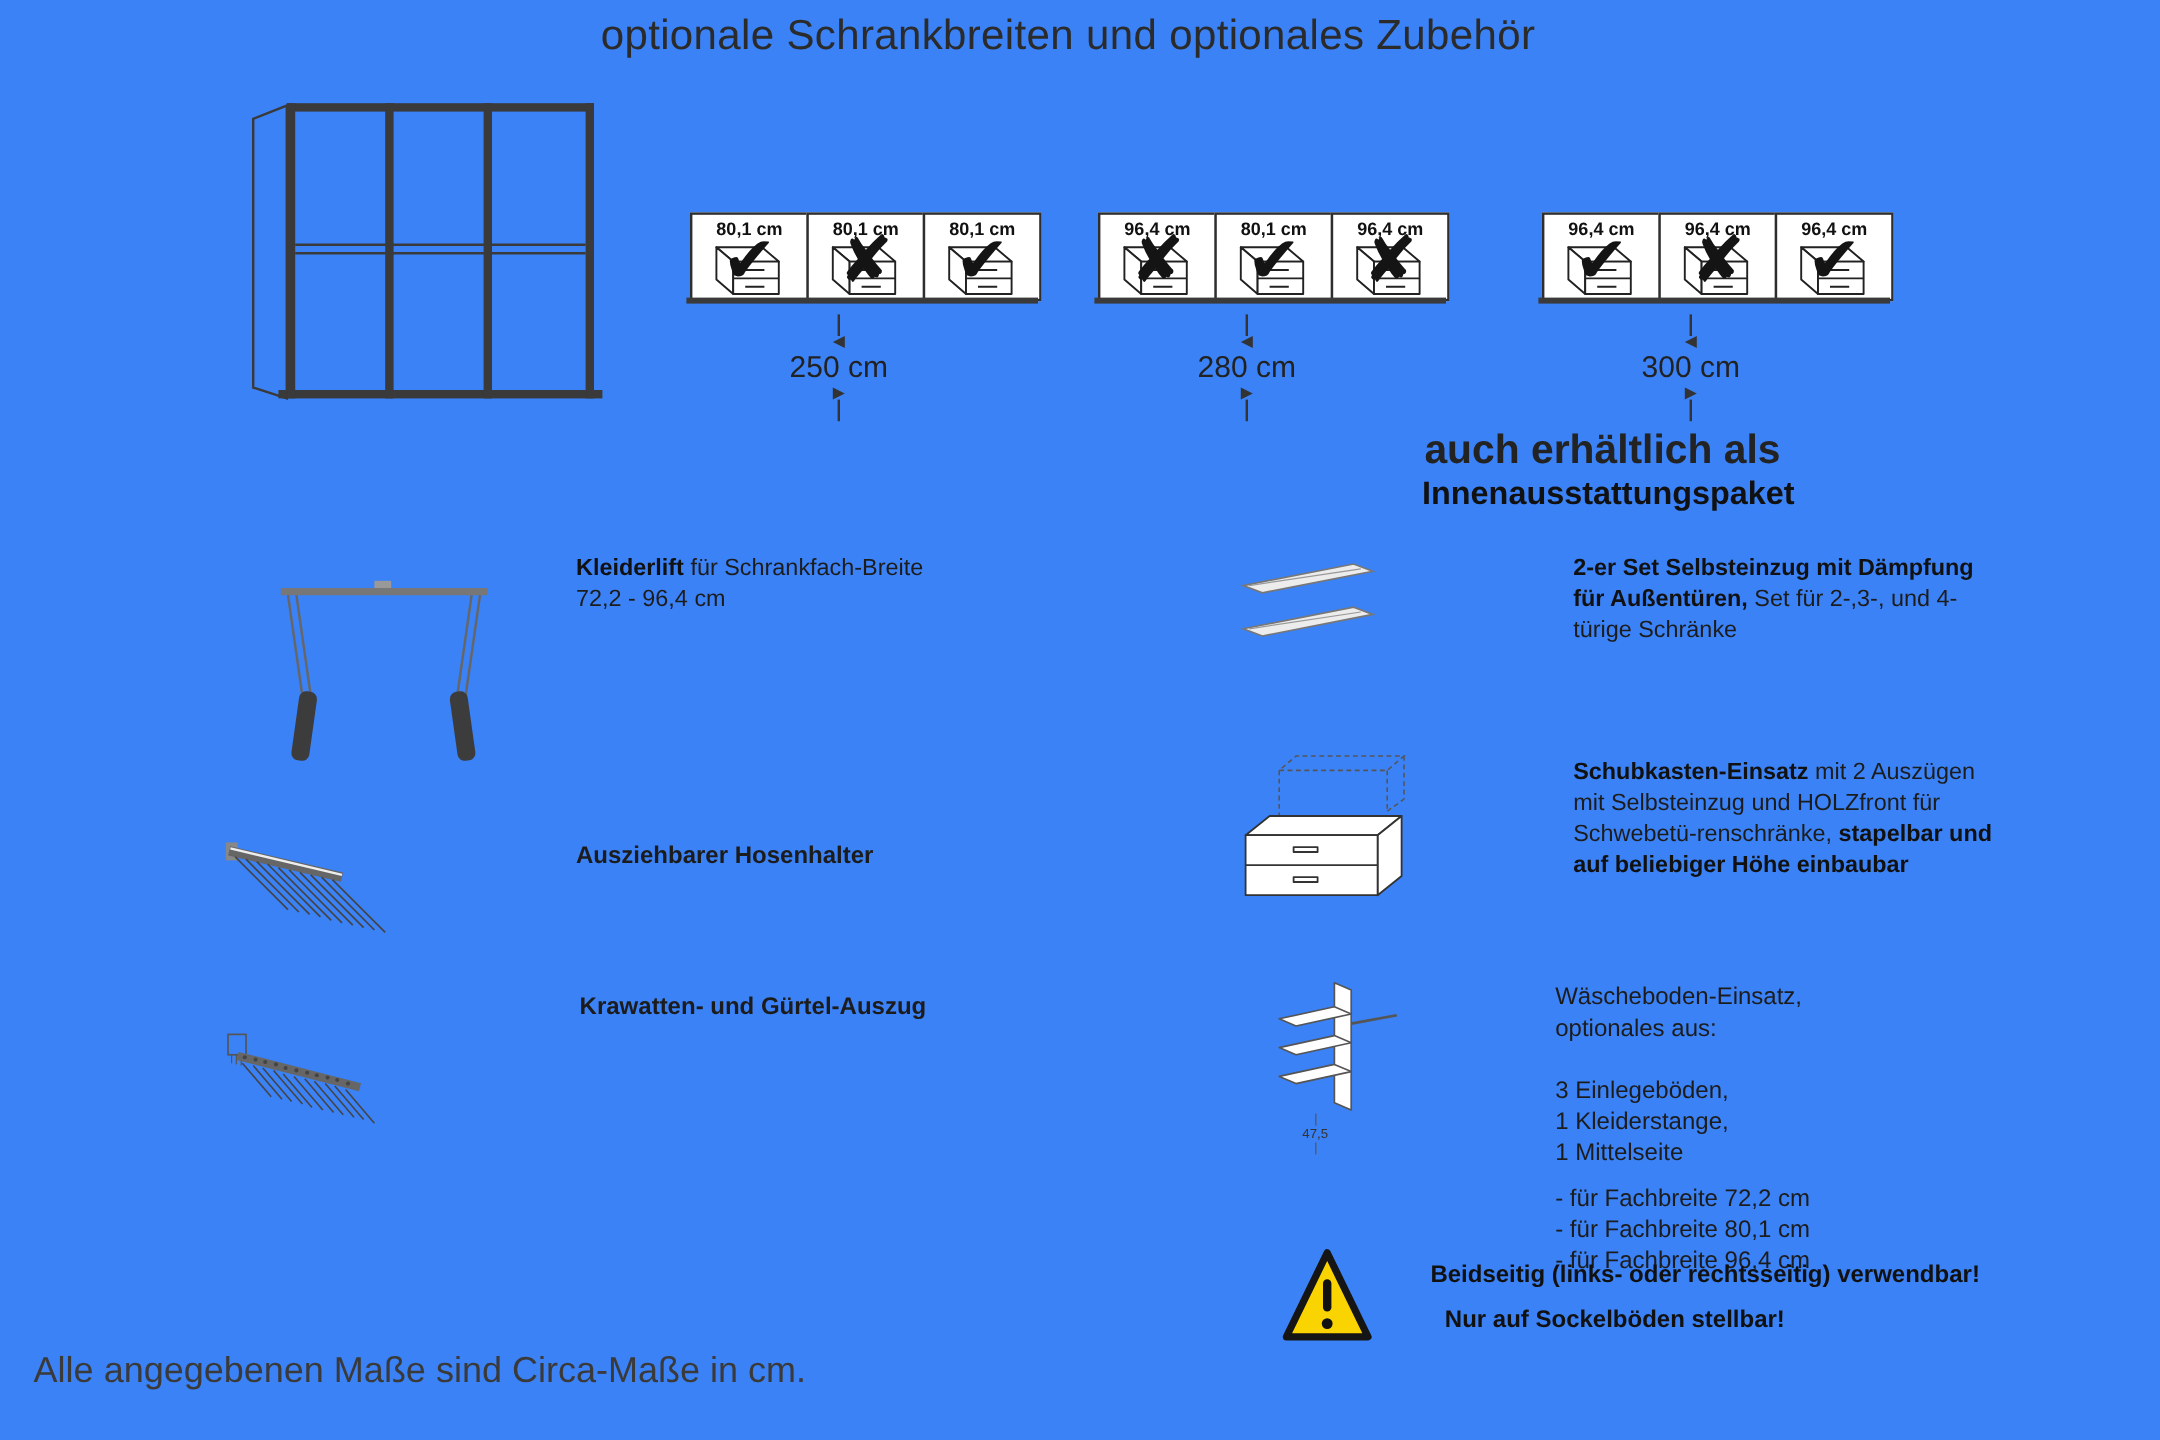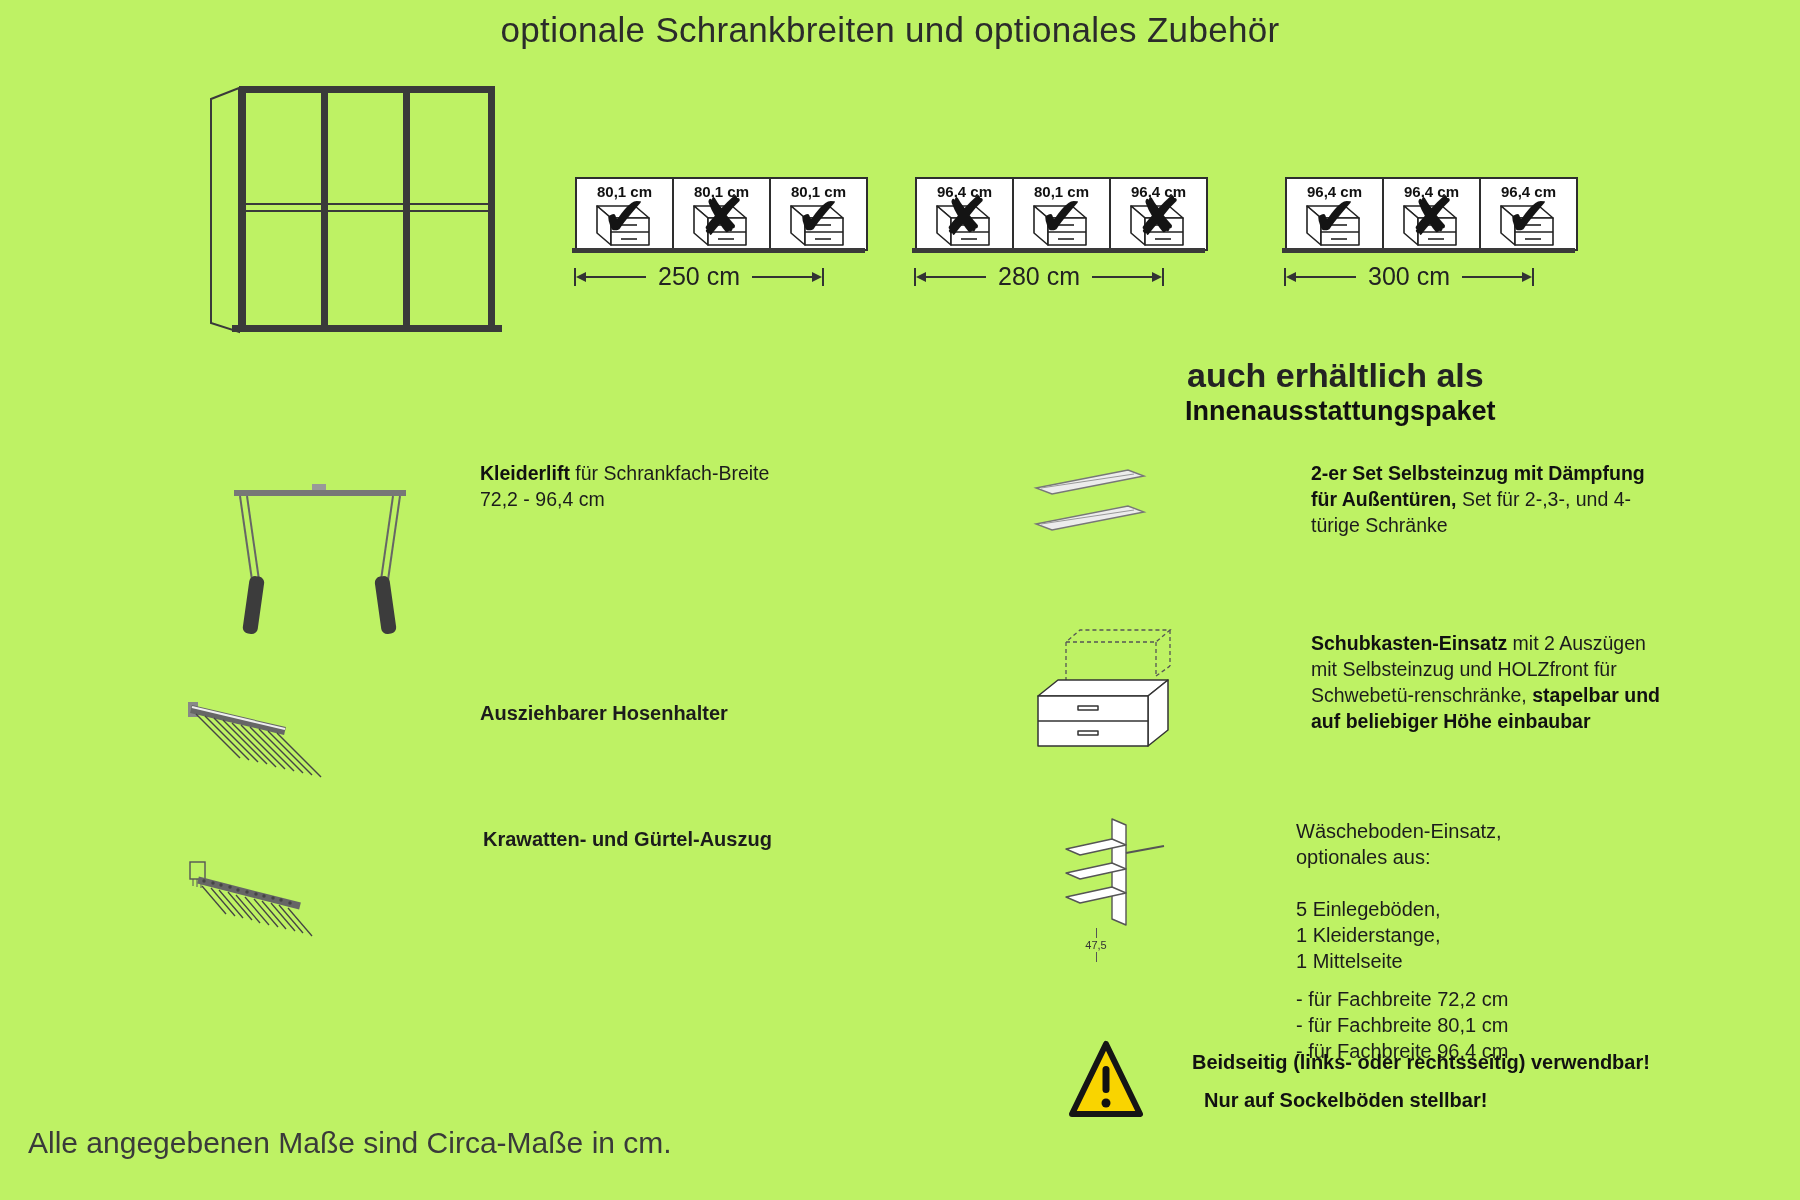--- a/index.html
+++ b/index.html
@@ -1,33 +1,33 @@
 <!DOCTYPE html>
 <html><head>
 <meta charset="utf-8">
 <style>
   html,body{margin:0;padding:0;background:#fff;}
-  #canvas{position:relative;width:1800px;height:1200px;background:#bef264;
+  #canvas{position:relative;width:1800px;height:1200px;background:#3b82f6;
           font-family:"Liberation Sans",sans-serif;color:#1a1a1a;overflow:hidden;}
 
   .page-title{position:absolute;top:10px;left:0;width:1780px;text-align:center;
               font-size:35px;font-weight:300;color:#2b2b2b;letter-spacing:.3px;}
 
   
   .width-group{position:absolute;top:177px;display:flex;}
   .cell{width:95px;height:70px;border:2px solid #2e2e2e;margin-left:-2px;
         position:relative;text-align:center;background:#fff;}
   .cell:first-child{margin-left:0;}
   .cl{font-size:15px;font-weight:bold;padding-top:4px;color:#111;}
   .dicon{position:absolute;left:14px;top:22px;width:62px;height:46px;}
   .mark{position:absolute;left:0;width:100%;top:8px;font-size:54px;line-height:60px;
         font-family:"DejaVu Sans",sans-serif;color:#141414;}
   .gbase{position:absolute;height:5px;background:#3a3a3a;width:293px;top:248px;}
 
-  .dimline{position:absolute;top:262px;width:250px;display:flex;align-items:center;}
+  .dimline{position:absolute;top:262px;width:250px;display:flex;align-items:center;flex-direction:column;}
   .tick{width:0;height:18px;border-left:2px solid #333;}
   .seg{flex:1;height:0;border-top:2px solid #333;}
   .arr{width:0;height:0;border-top:5px solid transparent;border-bottom:5px solid transparent;}
   .arr-l{border-right:10px solid #333;}
   .arr-r{border-left:10px solid #333;}
   .dlabel{padding:0 12px;font-size:25px;color:#222;}
 
   .pack1{position:absolute;left:1187px;top:356px;font-size:34px;font-weight:700;color:#232323;}
   .pack2{position:absolute;left:1185px;top:396px;font-size:27px;font-weight:bold;color:#111;}
 
@@ -301,21 +301,21 @@
     <span class="mtick"></span>
     <span class="mseg"></span>
     <span class="mlabel">47,5</span>
     <span class="mseg"></span>
     <span class="mtick"></span>
   </div>
   <div class="txt w-block" style="left:1296px;top:818px;font-size:20px">
     <div>Wäscheboden-Einsatz,</div>
     <div>optionales aus:</div>
     <div class="gap-lg"></div>
-    <div>5 Einlegeböden,</div>
+    <div>3 Einlegeböden,</div>
     <div>1 Kleiderstange,</div>
     <div>1 Mittelseite</div>
     <div class="gap-sm"></div>
     <div>- für Fachbreite 72,2 cm</div>
     <div>- für Fachbreite 80,1 cm</div>
     <div>- für Fachbreite 96,4 cm</div>
   </div>
 
   <svg class="abs" style="left:1066px;top:1036px" width="80" height="88" viewBox="0 0 80 88">
     <polygon points="40,8 74,78 6,78" fill="#f9d400" stroke="#151515" stroke-width="6" stroke-linejoin="round"></polygon>

